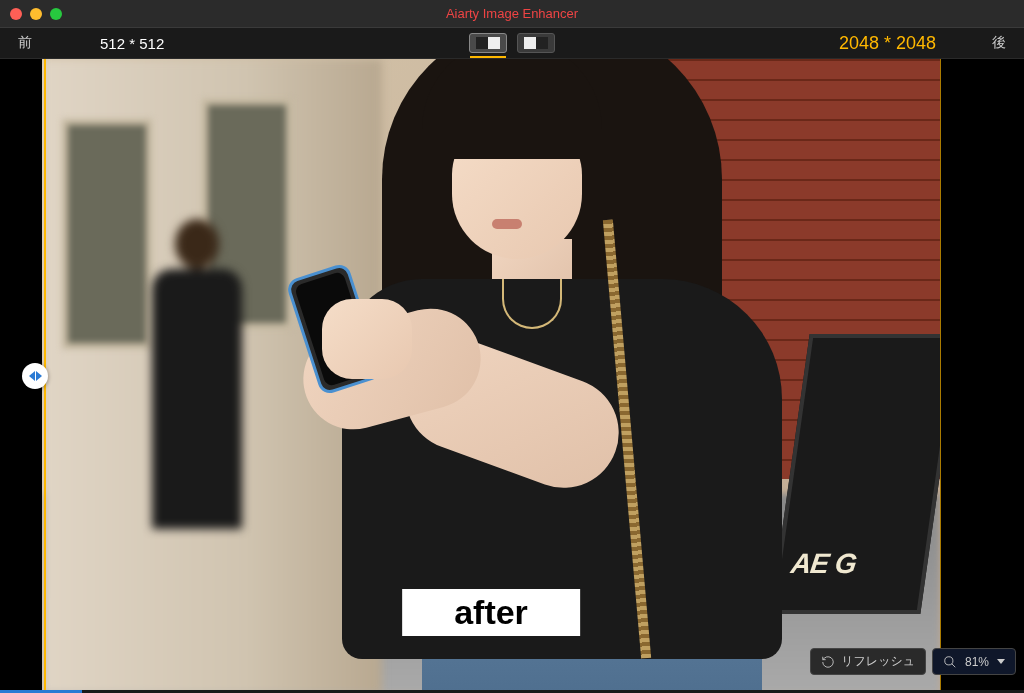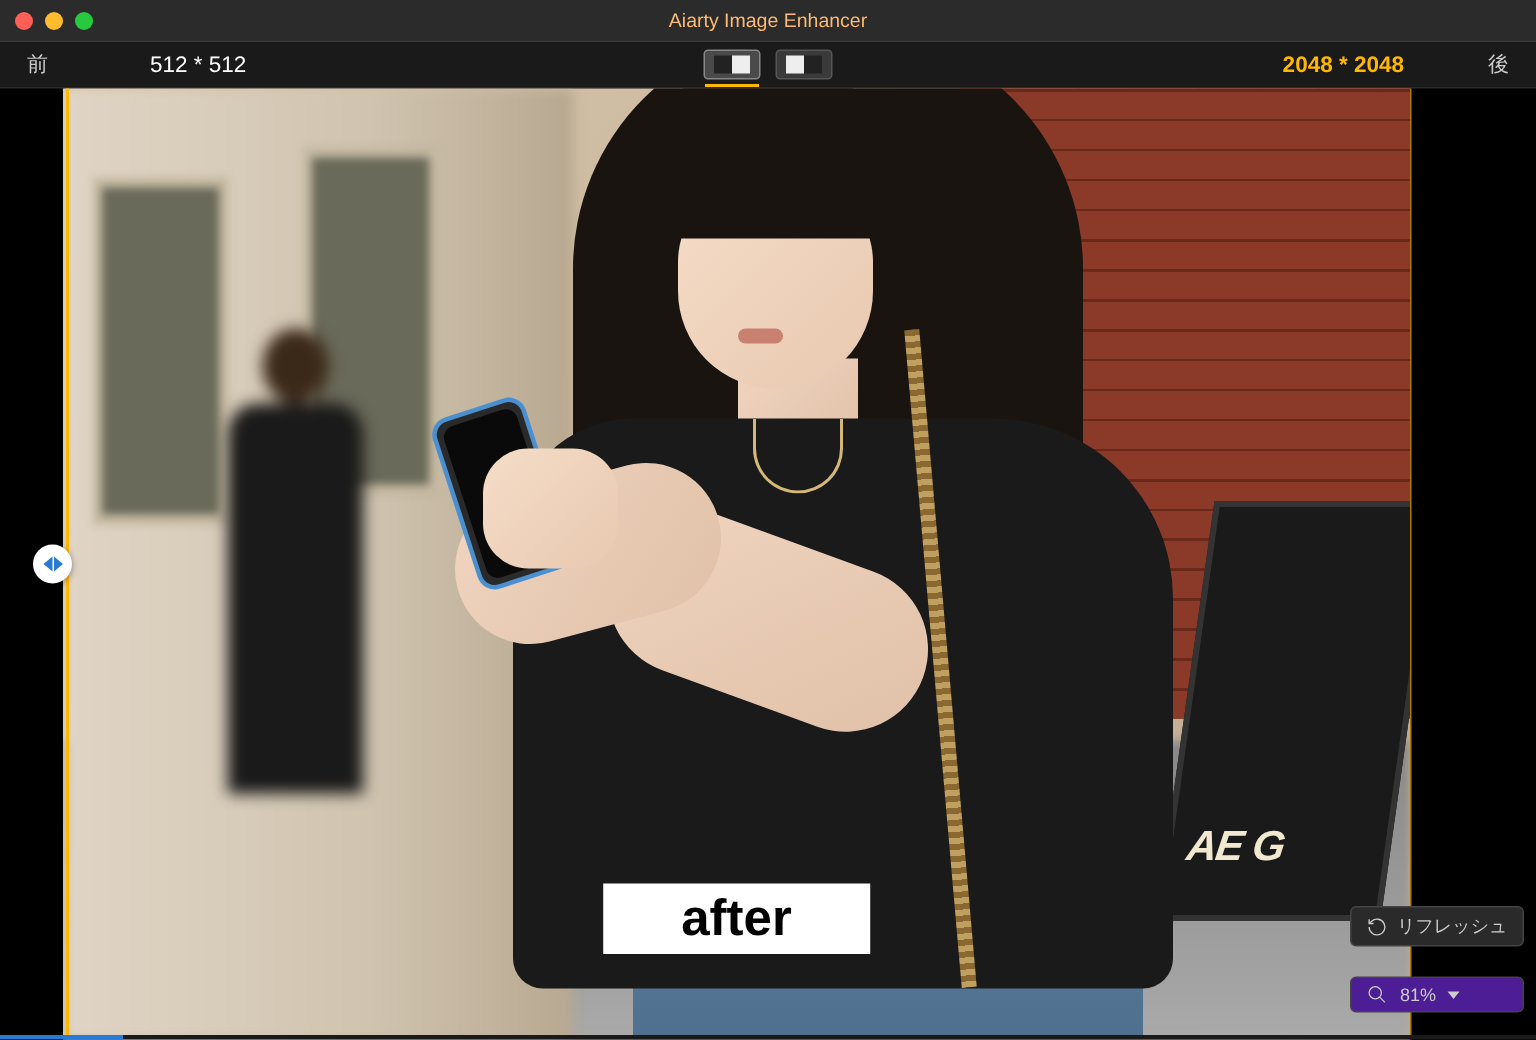--- a/index.html
+++ b/index.html
@@ -34,21 +34,21 @@
       height: 12px;
       border-radius: 50%;
     }
     .tl-red { background: #ff5f56; }
     .tl-yellow { background: #ffbd2e; }
     .tl-green { background: #27c93f; }
     .app-title {
       position: absolute;
       left: 50%;
       transform: translateX(-50%);
-      color: #fdba74;
+      color: #ef4444;
       font-size: 13px;
     }
     .toolbar {
       height: 30px;
       background: #1a1a1a;
       display: flex;
       align-items: center;
       padding: 0 18px;
       position: relative;
     }
@@ -101,22 +101,22 @@
       height: 12px;
     }
     .split-half {
       width: 50%;
       height: 100%;
     }
     .split-dark { background: #222; }
     .split-light { background: #eee; }
     .resolution-enhanced {
       color: #ffb800;
-      font-size: 15px;
-      font-weight: 700;
+      font-size: 18px;
+      font-weight: 400;
       margin-left: auto;
       margin-right: 40px;
     }
     .nav-after {
       color: #ccc;
       font-size: 14px;
       width: 30px;
       text-align: right;
     }
     .canvas-area {
@@ -424,38 +424,38 @@
       width: 1px;
       height: 100%;
       background: #ffb800aa;
       z-index: 11;
     }
     .bottom-controls {
       position: absolute;
       right: 8px;
       bottom: 18px;
       display: flex;
-      flex-direction: column;
-      gap: 20px;
+      flex-direction: row;
+      gap: 6px;
       z-index: 15;
     }
     .refresh-panel {
       background: #2a2a2a;
       border: 1px solid #444;
       border-radius: 4px;
       padding: 4px 10px;
       display: flex;
       align-items: center;
       gap: 6px;
       color: #ccc;
       font-size: 12px;
       cursor: pointer;
     }
     .zoom-panel {
-      background: #4c1d95;
+      background: #0f172a;
       border: 1px solid #444;
       border-radius: 4px;
       padding: 4px 10px;
       display: flex;
       align-items: center;
       gap: 8px;
       color: #ccc;
       font-size: 12px;
       cursor: pointer;
     }

